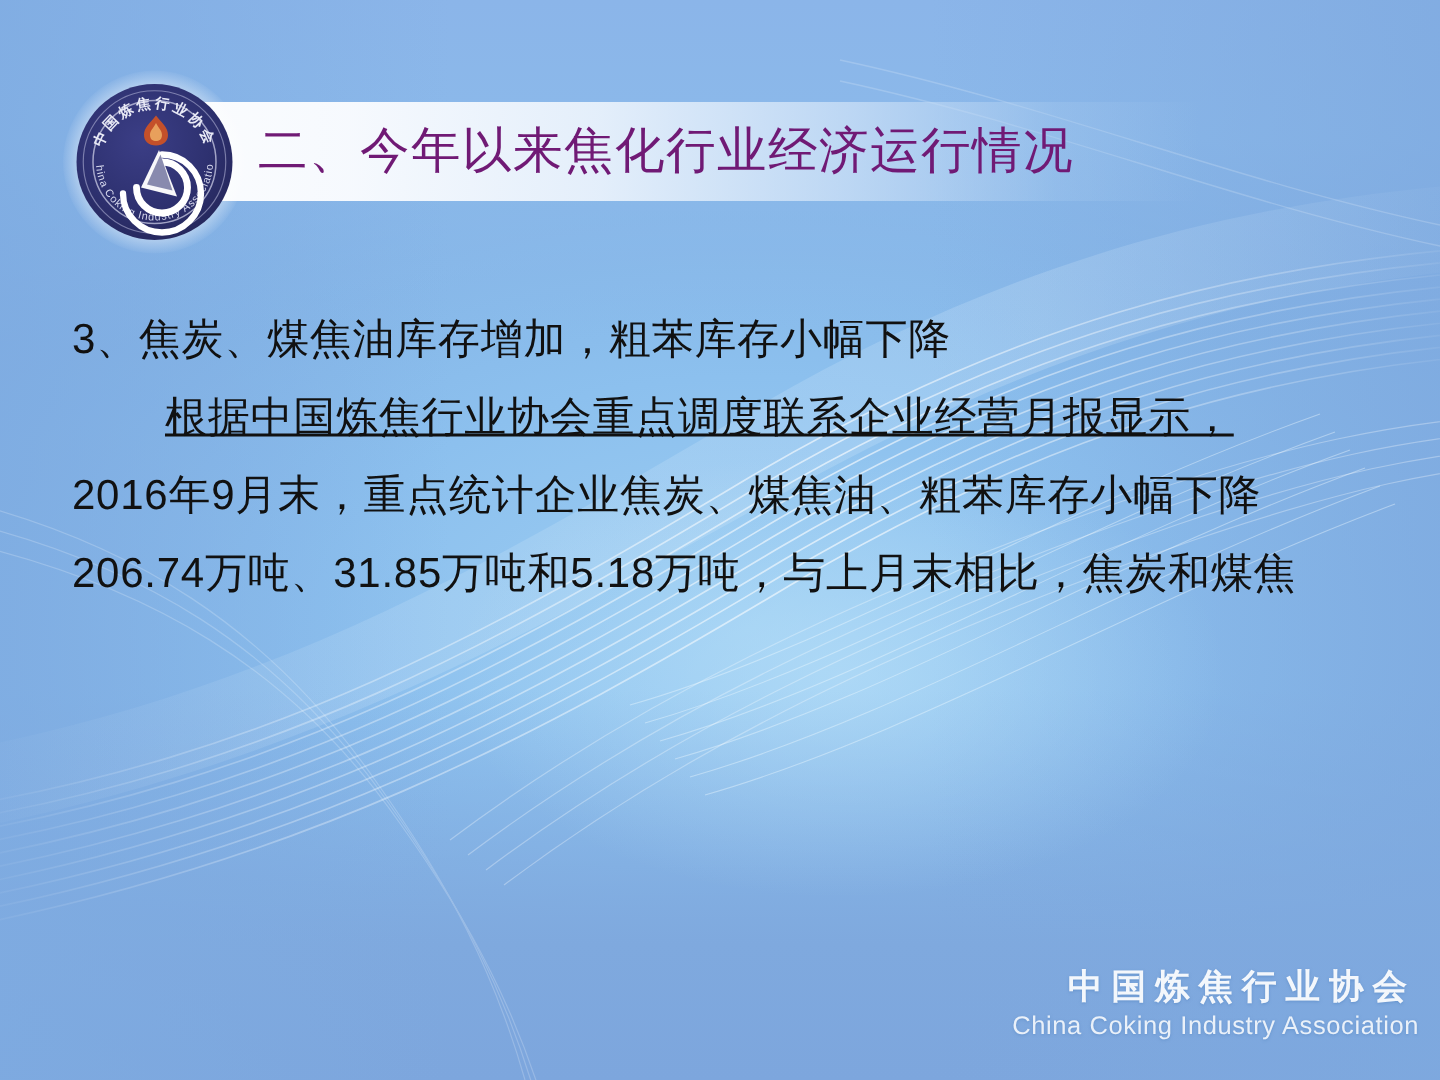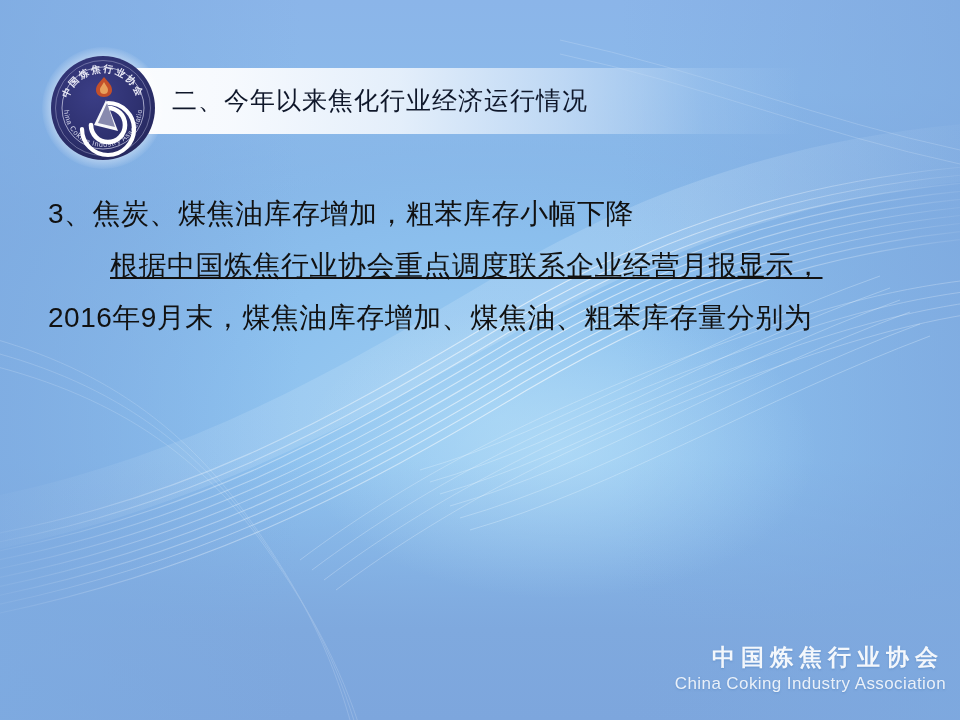--- a/index.html
+++ b/index.html
@@ -73,22 +73,22 @@
         rgba(150,190,234,0.0) 100%);
   }
   .title-text {
     position: absolute;
     left: 172px;
     top: 72px;
     width: 640px;
     height: 58px;
     line-height: 58px;
     font-family: "Liberation Serif", "DejaVu Serif", serif;
-    font-size: 25px;
-    color: #0f172a;
+    font-size: 33px;
+    color: #701a75;
     letter-spacing: 1px;
     white-space: nowrap;
   }
 
   
   .logo {
     position: absolute;
     left: 50px;
     top: 55px;
     width: 106px;
@@ -100,21 +100,21 @@
     width: 122px; height: 122px;
     border-radius: 50%;
     background: radial-gradient(circle, rgba(255,255,255,0.95) 40%, rgba(255,255,255,0.0) 72%);
   }
   .logo svg { position: relative; display: block; }
 
   
   .body-text {
     position: absolute;
     left: 48px;
-    top: 188px;
+    top: 200px;
     width: 870px;
     color: #111111;
     font-size: 28px;
     font-family: "Liberation Sans", "DejaVu Sans", sans-serif;
   }
   .body-line {
     height: 52px;
     line-height: 52px;
     white-space: nowrap;
     letter-spacing: 0.5px;
@@ -267,21 +267,22 @@
       <g>
         <path d="M 54 22 C 50 27 46 30 46 35 C 46 39 49 42 54 42 C 59 42 62 39 62 35 C 62 30 58 27 54 22 Z" fill="#c4502a"></path>
         <path d="M 54 27 C 52 31 50 32 50 35 C 50 38 52 39 54 39 C 56 39 58 38 58 35 C 58 32 56 31 54 27 Z" fill="#e8a05c"></path>
       </g>
     </svg>
   </div>
 
   <div class="body-text">
     <div class="body-line">3、焦炭、煤焦油库存增加，粗苯库存小幅下降</div>
     <div class="body-line indent">根据中国炼焦行业协会重点调度联系企业经营月报显示，</div>
-    <div class="body-line">2016年9月末，煤焦油库存增加、煤焦油、粗苯库存量分别为</div>
+    <div class="body-line">2016年9月末，重点统计企业焦炭、煤焦油、粗苯库存小幅下降</div>
+    <div class="body-line">206.74万吨、31.85万吨和5.18万吨，与上月末相比，焦炭和煤焦</div>
   </div>
 
   <div class="footer-brand">
     <div class="footer-cn">中国炼焦行业协会</div>
     <div class="footer-en">China Coking Industry Association</div>
   </div>
 
 </div>
 
 </body></html>

